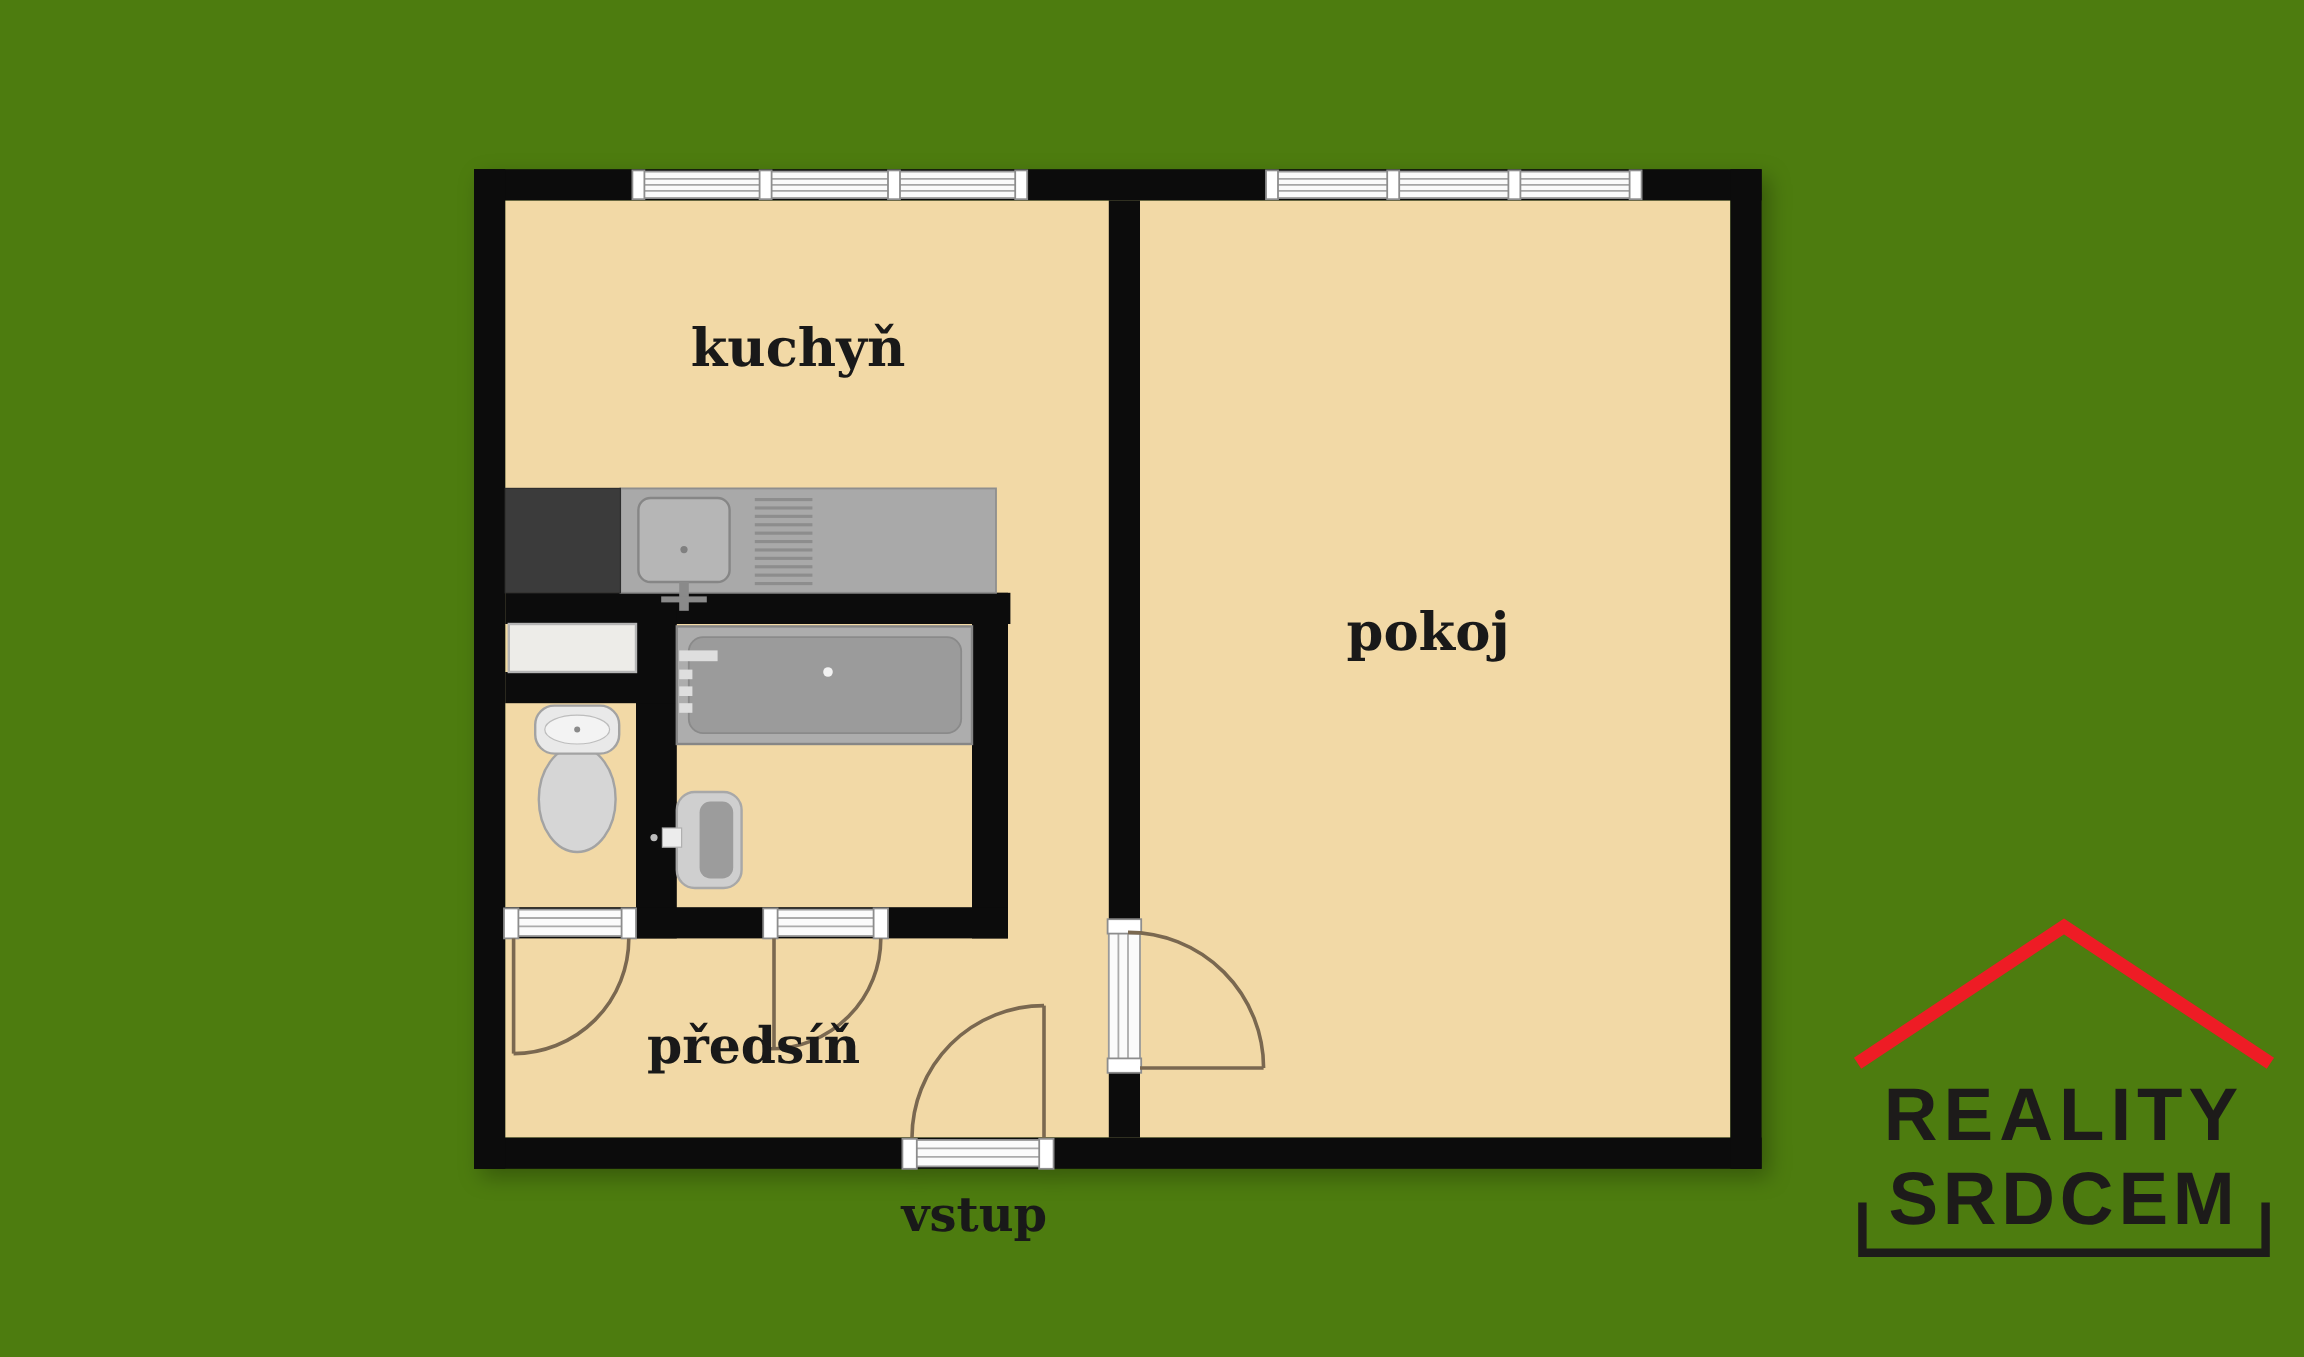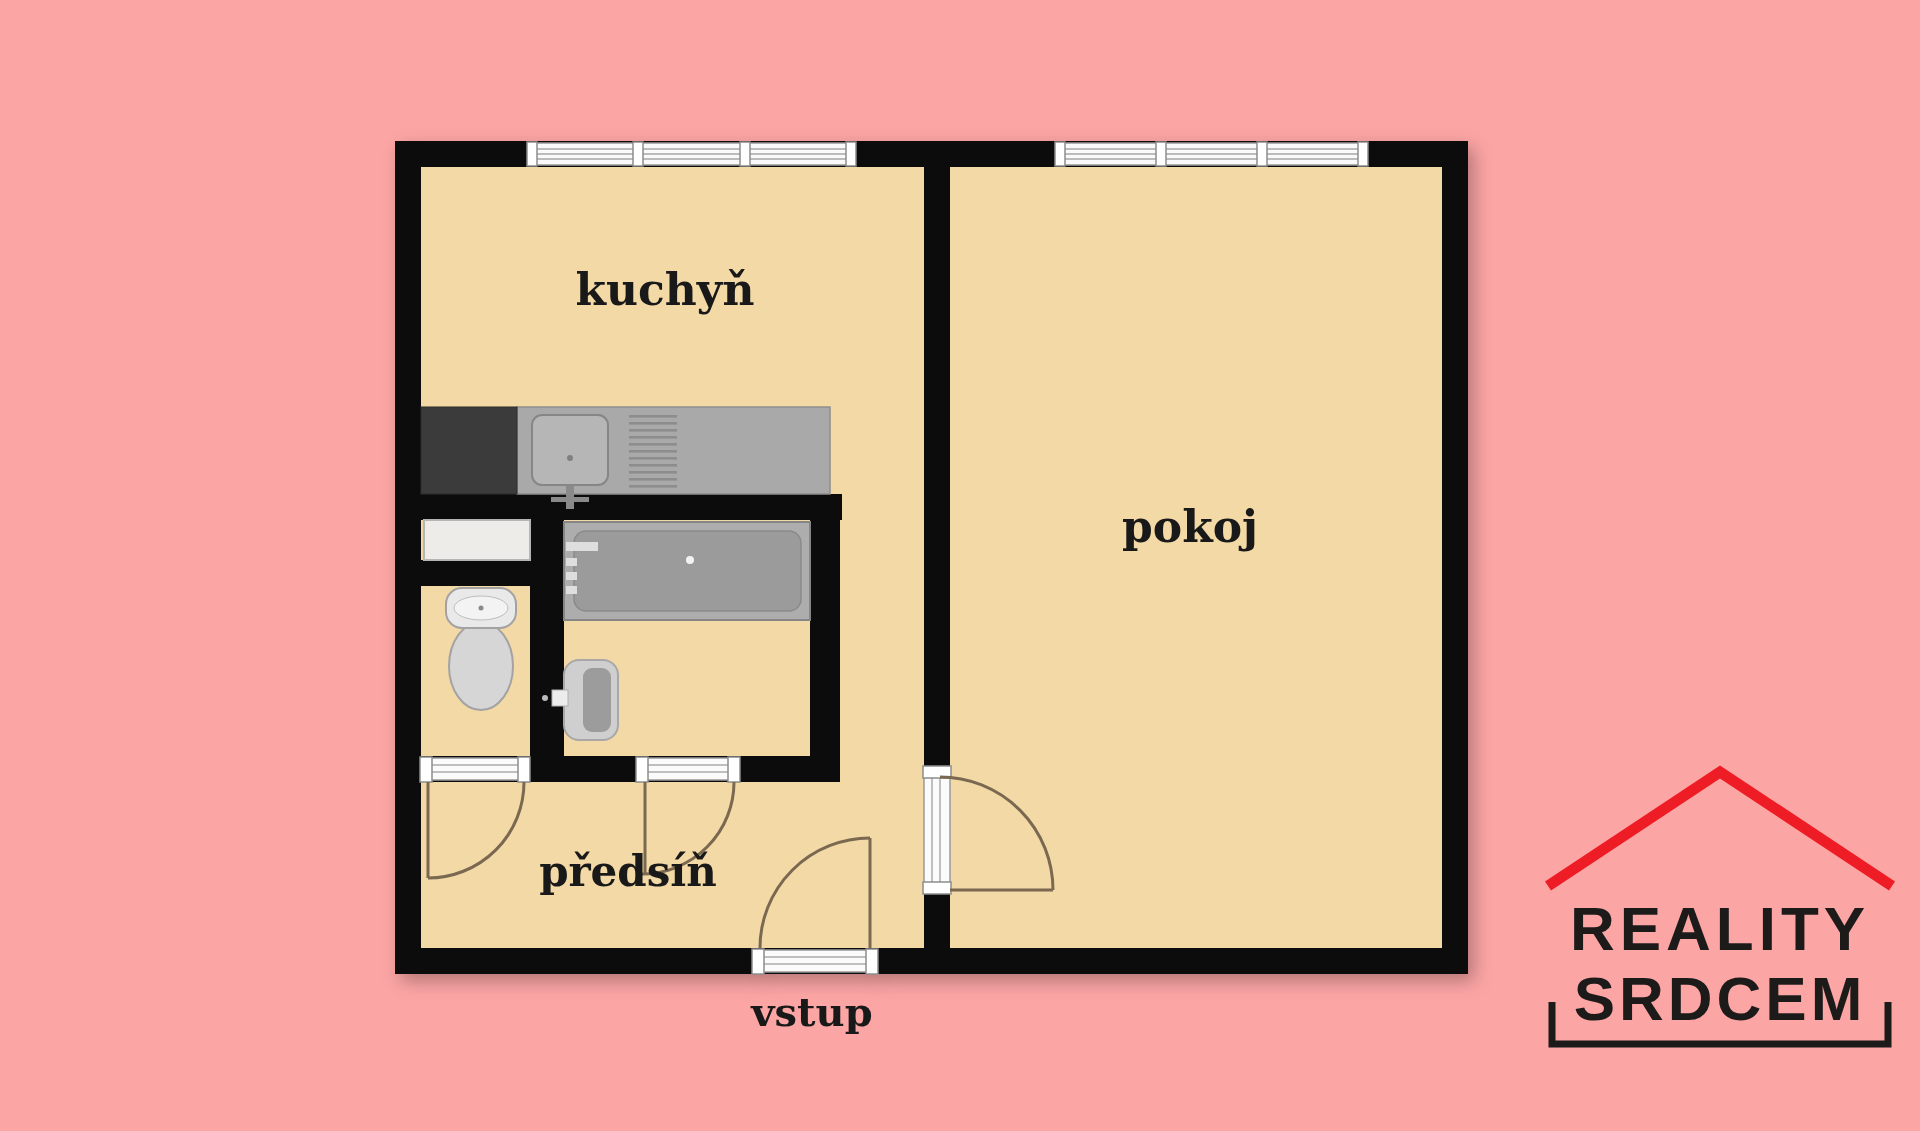--- a/index.html
+++ b/index.html
@@ -1,20 +1,20 @@
 <!DOCTYPE html>
 <html><head>
 <meta charset="utf-8">
 <style>
   html, body { margin: 0; padding: 0; background: #ffffff; }
   .stage {
     position: relative;
     width: 1920px;
     height: 1131px;
-    background: #fca5a5;
+    background: #4d7c0f;
     font-family: "DejaVu Serif", serif;
     overflow: hidden;
   }
   svg { display: block; }
   .room-label {
     font-family: "DejaVu Serif", serif;
     font-weight: 700;
     fill: #191919;
   }
   .logo-text {

